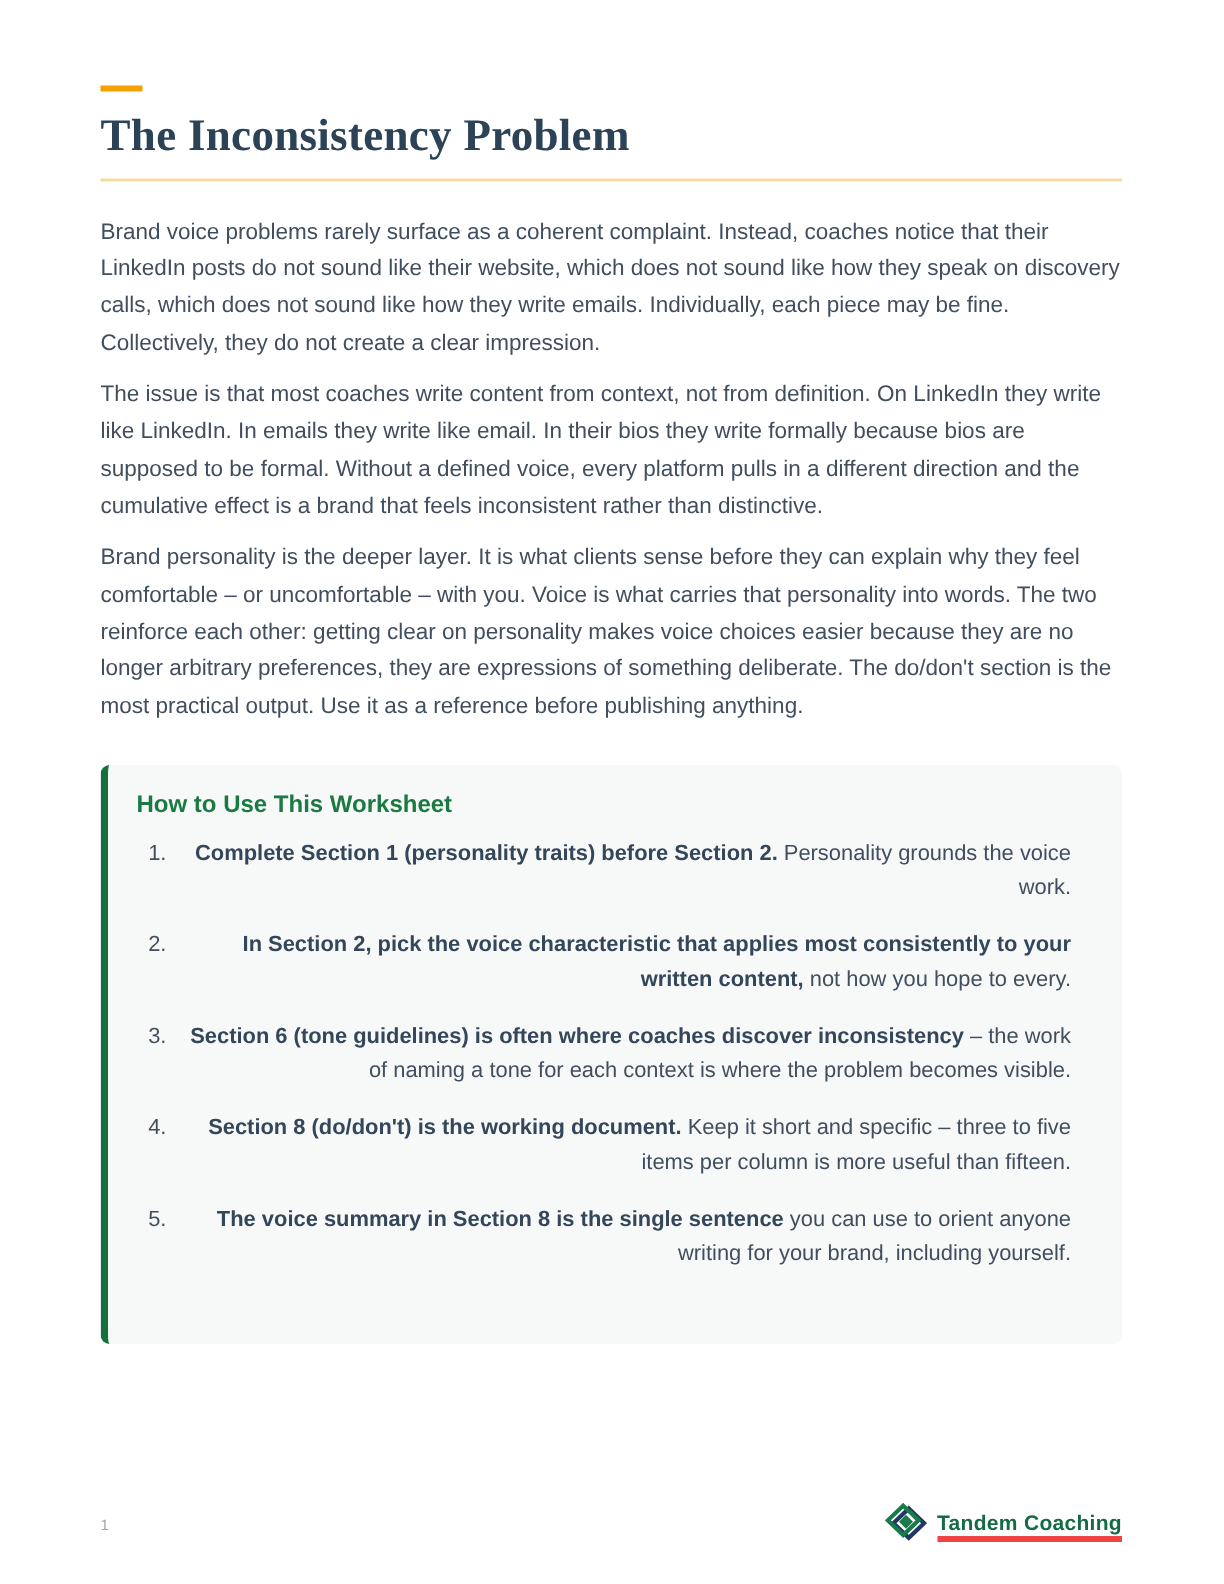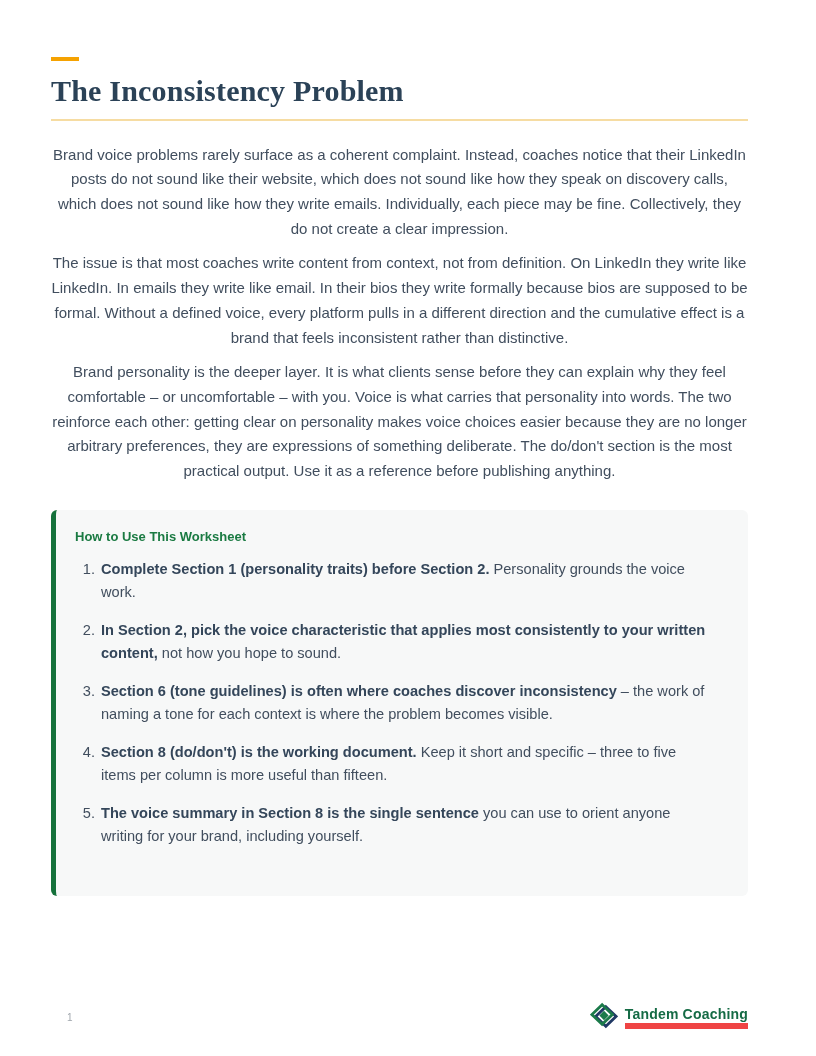--- a/index.html
+++ b/index.html
@@ -7,21 +7,21 @@
   body {
     width: 816px;
     height: 1056px;
     position: relative;
     font-family: "Liberation Sans", sans-serif;
     color: #414E5E;
     overflow: hidden;
   }
   .content {
     position: absolute;
-    left: 51px;
+    left: 67px;
     right: 68px;
     top: 0;
   }
   .accent-bar {
     margin-top: 57px;
     width: 28px;
     height: 4px;
     background: #F5A201;
   }
   h1.page-title {
@@ -36,40 +36,40 @@
   .title-rule {
     margin-top: 11px;
     height: 2px;
     background: #F6DCA2;
   }
   p.body-par {
     font-size: 15px;
     line-height: 24.7px;
     color: #414E5E;
     margin-top: 10px;
-    text-align: center;
   }
   p.body-par.first { margin-top: 22px; }
   .callout {
     margin-top: 26px;
     background: #F7F8F8;
     border-left: 5px solid #15713B;
     border-radius: 6px;
     padding: 17px 34px 30px 19px;
   }
   .callout-heading {
-    font-size: 13px;
+    font-size: 16px;
     font-weight: 700;
     color: #1A7A42;
     line-height: 20px;
   }
   .callout ol {
     margin: 11px 0 17px 0;
     padding-left: 24px;
     list-style: decimal;
+    text-align: right;
   }
   .callout li {
     font-size: 14.6px;
     line-height: 23.5px;
     color: #414E5E;
     margin-bottom: 14px;
     padding-left: 2px;
   }
   .callout li:last-child { margin-bottom: 0; }
   .callout li .lead { font-weight: 700; color: #34465A; }
@@ -89,41 +89,41 @@
   .brand {
     display: flex;
     align-items: center;
     gap: 7px;
   }
   .brand-name {
     font-weight: 700;
     font-size: 14px;
     color: #156B45;
     letter-spacing: 0.2px;
-    border-bottom: 6px solid #ef4444;
+    border-bottom: 4px solid #ef4444;
     padding-bottom: 1px;
   }
 </style>
 </head>
 <body>
 
 <div class="content">
   <div class="accent-bar"></div>
   <h1 class="page-title">The Inconsistency Problem</h1>
   <div class="title-rule"></div>
 
   <p class="body-par first">Brand voice problems rarely surface as a coherent complaint. Instead, coaches notice that their LinkedIn posts do not sound like their website, which does not sound like how they speak on discovery calls, which does not sound like how they write emails. Individually, each piece may be fine. Collectively, they do not create a clear impression.</p>
   <p class="body-par">The issue is that most coaches write content from context, not from definition. On LinkedIn they write like LinkedIn. In emails they write like email. In their bios they write formally because bios are supposed to be formal. Without a defined voice, every platform pulls in a different direction and the cumulative effect is a brand that feels inconsistent rather than distinctive.</p>
   <p class="body-par">Brand personality is the deeper layer. It is what clients sense before they can explain why they feel comfortable – or uncomfortable – with you. Voice is what carries that personality into words. The two reinforce each other: getting clear on personality makes voice choices easier because they are no longer arbitrary preferences, they are expressions of something deliberate. The do/don't section is the most practical output. Use it as a reference before publishing anything.</p>
 
   <div class="callout">
     <div class="callout-heading">How to Use This Worksheet</div>
     <ol>
       <li><span class="lead">Complete Section 1 (personality traits) before Section 2.</span><span> Personality grounds the voice work.</span></li>
-      <li><span class="lead">In Section 2, pick the voice characteristic that applies most consistently to your written content,</span><span> not how you hope to sound.</span></li>
+      <li><span class="lead">In Section 2, pick the voice characteristic that applies most consistently to your written content,</span><span> not how you hope to every.</span></li>
       <li><span class="lead">Section 6 (tone guidelines) is often where coaches discover inconsistency</span><span> – the work of naming a tone for each context is where the problem becomes visible.</span></li>
       <li><span class="lead">Section 8 (do/don't) is the working document.</span><span> Keep it short and specific – three to five items per column is more useful than fifteen.</span></li>
       <li><span class="lead">The voice summary in Section 8 is the single sentence</span><span> you can use to orient anyone writing for your brand, including yourself.</span></li>
     </ol>
   </div>
 </div>
 
 <div class="footer">
   <span class="page-number">1</span>
   <div class="brand">

